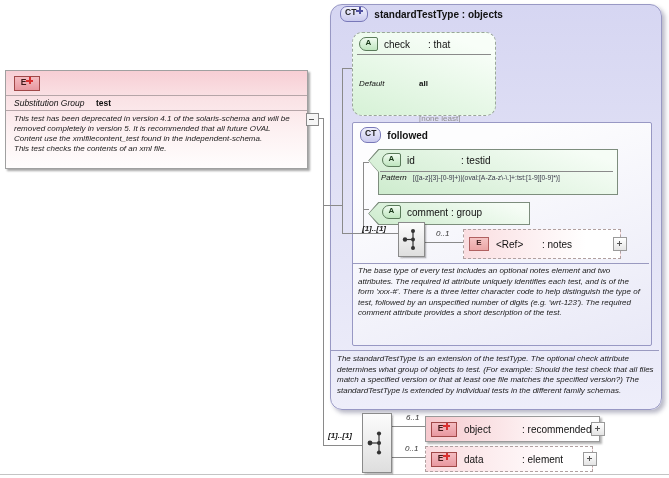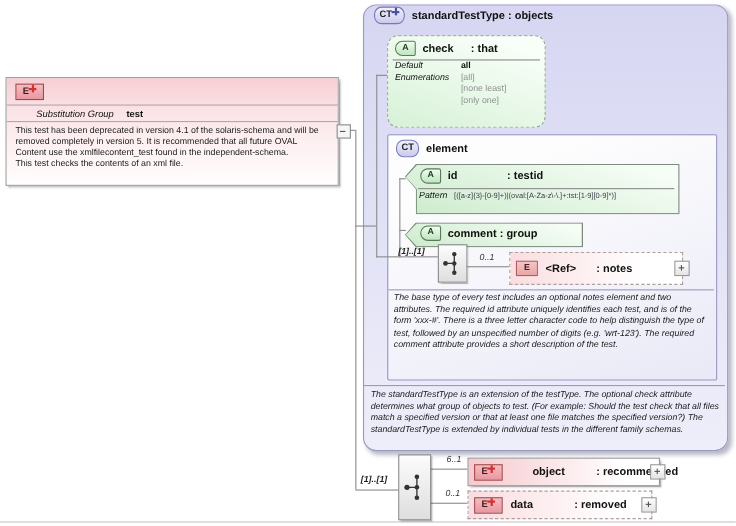--- a/index.html
+++ b/index.html
@@ -12,24 +12,24 @@
   
   .title{font-weight:bold;font-size:10px;white-space:nowrap;}
   .card{font-style:italic;font-size:8px;color:#333;white-space:nowrap;z-index:6;}
   .card-seq{font-style:italic;font-weight:bold;font-size:8px;color:#222;white-space:nowrap;z-index:6;}
   
   #left-box{left:5px;top:70px;width:301px;height:97px;border:1px solid #a0a0a0;
     background:linear-gradient(180deg,#f7ced4 0%,#fae3e6 30%,#fdf1f2 62%,#fffdfd 100%);
     box-shadow:2px 2px 2px rgba(0,0,0,.35);z-index:2;}
   .hdr-row{display:flex;align-items:center;gap:7px;padding:5px 8px 4px 8px;}
   .sep{border-top:1px solid #b5a5a8;margin:0;}
-  .sg-row{display:flex;align-items:center;padding:2px 8px;font-size:8.5px;margin-left:19px;}
+  .sg-row{display:flex;align-items:center;padding:2px 8px;font-size:8.5px;}
   .sg-row .lbl{font-style:italic;width:82px;}
   .sg-row .val{font-weight:bold;text-align:right;}
-  .desc{padding:3px 8px 0 8px;font-size:8px;line-height:10px;color:#1a1a1a;}
+  .desc{padding:3px 8px 0 8px;font-style:italic;font-size:8px;line-height:10px;color:#1a1a1a;}
   .desc p{margin:0;}
   
   .badge{display:inline-flex;align-items:flex-start;justify-content:center;gap:0;flex:none;}
   .e-badge{width:24px;height:13px;border:1px solid #a04848;color:#401818;font-size:8.5px;font-weight:bold;
     background:linear-gradient(180deg,#f4bcc1,#e898a0);}
   .e-plain{width:18px;height:12px;border:1px solid #b06060;color:#402020;font-size:8px;font-weight:bold;
     background:linear-gradient(180deg,#f5c4c4,#eba6a6);}
   .ct-badge{height:14px;border:1px solid #7878b8;border-radius:7px;color:#222;font-size:8.5px;font-weight:bold;
     background:linear-gradient(180deg,#f0f0fc,#cacaee);padding:0 4px;}
   .a-badge{width:17px;height:12px;border:1px solid #5a7a5a;border-radius:7px 2px 2px 7px;color:#1a3a1a;
@@ -47,23 +47,23 @@
   .expander::after{content:"";position:absolute;left:5px;top:2.5px;width:1px;height:5px;background:#555;}
   
   #ct-box{left:330px;top:4px;width:330px;height:404px;border:1px solid #9898c4;border-radius:12px;
     background:linear-gradient(180deg,#d6d6f2 0%,#e3e3f6 55%,#eeeefa 100%);
     box-shadow:3px 3px 4px rgba(100,100,130,.45);z-index:2;}
   #ct-header{left:340px;top:6px;display:flex;align-items:center;gap:6px;z-index:3;}
   
   #check-box{left:352px;top:32px;width:142px;height:82px;border:1px dashed #9aa59a;border-radius:10px;
     background:linear-gradient(200deg,#f8fef8 15%,#d8f2d8 95%);z-index:3;}
   #check-box .hdr-row{padding:4px 6px 3px 6px;gap:6px;}
-  .name-type{display:flex;font-weight:bold;font-size:10px;white-space:nowrap;}
+  .name-type{display:flex;font-weight:normal;font-size:10px;white-space:nowrap;}
   .check-sep{border-top:1px solid #8a8a8a;margin:0 4px;}
-  .prop{display:flex;font-size:8px;line-height:10.5px;padding:0 6px;}
+  .prop{display:flex;font-size:8px;line-height:10.5px;padding:0 6px;margin-top:24px;}
   .prop .lbl{font-style:italic;width:60px;flex:none;}
   .prop .val-b{font-weight:bold;}
   .prop .val-g{color:#909090;}
   
   #tt-box{left:352px;top:122px;width:298px;height:222px;border:1px solid #9898c4;border-radius:2px;
     background:linear-gradient(160deg,#fdfdfe 20%,#e9e9f7 100%);z-index:3;}
   #tt-header{left:360px;top:127px;display:flex;align-items:center;gap:6px;z-index:4;}
   
   .tag{position:absolute;z-index:5;filter:drop-shadow(1.5px 1.5px 1px rgba(0,0,0,.22));}
   .tag .lyr{position:absolute;}
@@ -147,37 +147,33 @@
         <span style="width:44px;">check</span>
         <span>: that</span>
       </span>
     </div>
     <div class="check-sep"></div>
     <div class="prop">
       <span class="lbl">Default</span>
       <span class="val-b">all</span>
     </div>
     <div class="prop">
-      <span class="lbl">Enumerations</span>
-      <span class="val-g">[all]</span>
-    </div>
-    <div class="prop">
       <span class="lbl"></span>
       <span class="val-g">[none least]</span>
     </div>
     <div class="prop">
       <span class="lbl"></span>
       <span class="val-g">[only one]</span>
     </div>
   </div>
 
   <div id="tt-box" class="abs"></div>
   <div id="tt-header" class="abs">
     <span class="badge ct-badge">CT</span>
-    <span class="title">element</span>
+    <span class="title">followed</span>
   </div>
 
   <div class="tag clip2" style="left:368px;top:149px;width:250px;height:46px;">
     <div class="lyr b1"></div>
     <div class="lyr f1"></div>
     <div class="tag-content">
       <span class="badge a-badge">A</span>
       <span class="name-type">
         <span style="width:54px;">id</span>
         <span>: testid</span>
@@ -241,33 +237,33 @@
     </svg>
   </div>
 
   <div class="card abs" style="left:406px;top:413px;">6..1</div>
   <div id="object-box" class="elem-box">
     <span class="badge e-badge">
       <span>E</span>
       <span class="plus red-plus"></span>
     </span>
     <span class="name-type">
-      <span style="width:58px;margin-left:20px;">object</span>
+      <span style="width:58px;">object</span>
       <span>: recommended</span>
     </span>
   </div>
   <div class="expander" style="left:591px;top:422px;"></div>
 
   <div class="card abs" style="left:405px;top:444px;">0..1</div>
   <div id="data-box" class="elem-box">
     <span class="badge e-badge">
       <span>E</span>
       <span class="plus red-plus"></span>
     </span>
     <span class="name-type">
       <span style="width:58px;">data</span>
-      <span>: removed</span>
+      <span>: element</span>
     </span>
   </div>
   <div class="expander" style="left:583px;top:452px;"></div>
 
   <div id="bottom-divider" class="abs"></div>
 </div>
 
 </body></html>

